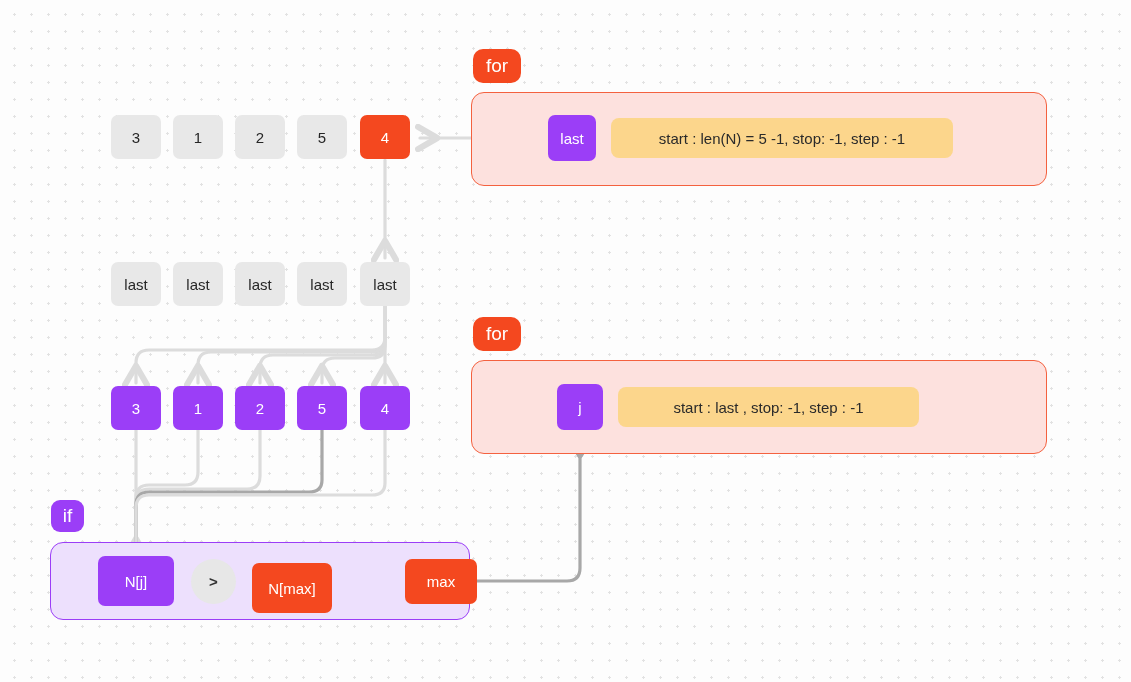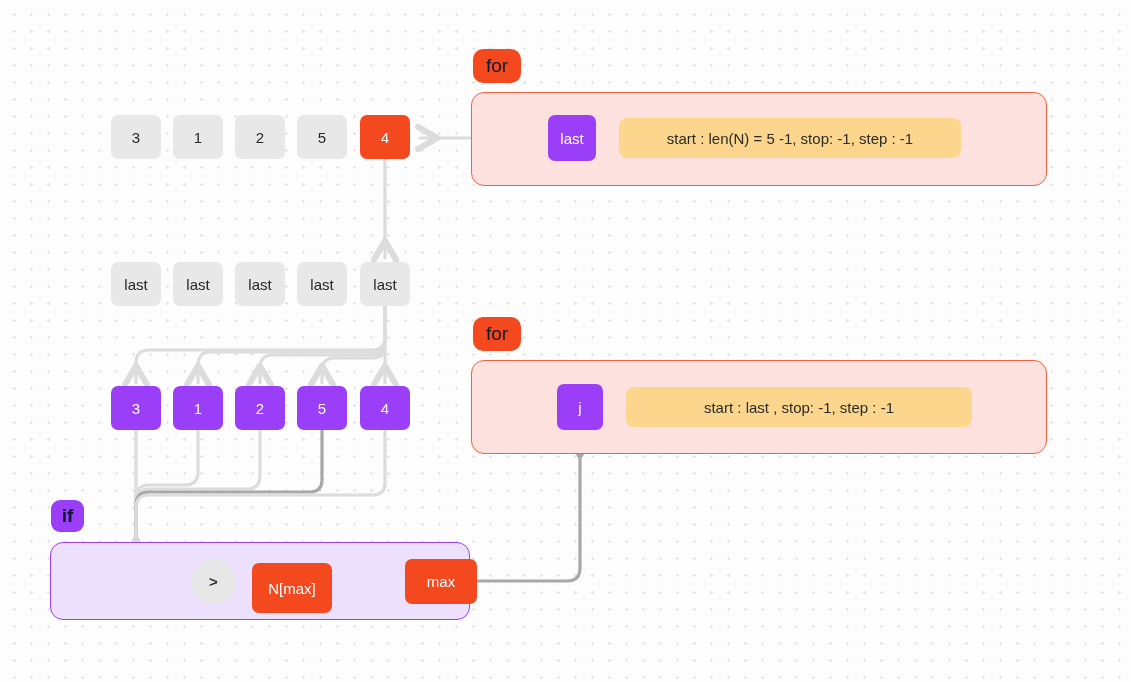--- a/index.html
+++ b/index.html
@@ -24,28 +24,28 @@
     position:absolute;
     display:flex;align-items:center;justify-content:center;
     border-radius:7px;
     font-size:15px;
     box-sizing:border-box;
     white-space:nowrap;
   }
   .node.gray{background:#e8e8e8;color:#262626;}
   .node.purple{background:#9b3ef7;color:#ffffff;}
   .node.orange{background:#f4481f;color:#ffffff;}
-  .node.yellow{background:#fcd68c;color:#2a2a2a;border-radius:8px;margin-left:8px;}
+  .node.yellow{background:#fcd68c;color:#2a2a2a;border-radius:8px;}
 
   
   .badge{
     position:absolute;
     display:flex;align-items:center;justify-content:center;
     border-radius:10px;
-    color:#0f172a;
+    color:#ffffff;
     font-size:19px;
     box-sizing:border-box;
   }
   .badge.for-badge{background:#f4481f;}
   .badge.if-badge{background:#9b3ef7;border-radius:9px;}
 
   
   .panel{
     position:absolute;
     border-radius:13px;
@@ -133,21 +133,22 @@
   <div class="node purple" style="left:360px;top:386px;width:50px;height:44px;">4</div>
 
   <div class="badge for-badge" style="left:473px;top:49px;width:48px;height:34px;">for</div>
   <div class="panel for-panel" style="left:471px;top:92px;width:576px;height:94px;"></div>
   <div class="node purple" style="left:548px;top:115px;width:48px;height:46px;">last</div>
   <div class="node yellow" style="left:611px;top:118px;width:342px;height:40px;">start : len(N) = 5 -1, stop: -1, step : -1</div>
 
   <div class="badge for-badge" style="left:473px;top:317px;width:48px;height:34px;">for</div>
   <div class="panel for-panel" style="left:471px;top:360px;width:576px;height:94px;"></div>
   <div class="node purple" style="left:557px;top:384px;width:46px;height:46px;">j</div>
-  <div class="node yellow" style="left:618px;top:387px;width:346px;height:40px;">start : last , stop: -1, step : -1</div>
+  <div class="node yellow" style="left:618px;top:387px;width:301px;height:40px;">start : last , stop: -1, step : -1</div>
 
-  <div class="badge if-badge" style="left:51px;top:500px;width:33px;height:32px;font-weight:bold;">if</div>
+  <div class="badge if-badge" style="left:51px;top:500px;width:33px;height:32px;">if</div>
   <div class="panel if-panel" style="left:50px;top:542px;width:420px;height:78px;"></div>
+  <div class="node purple" style="left:98px;top:556px;width:76px;height:50px;">N[j]</div>
   <div class="op-circle" style="left:191px;top:559px;width:45px;height:45px;">&gt;</div>
   <div class="node orange" style="left:252px;top:556px;width:80px;height:50px;margin-top:7px;">N[max]</div>
   <div class="node orange" style="left:405px;top:559px;width:72px;height:45px;">max</div>
 
 </div>
 
 </body></html>

